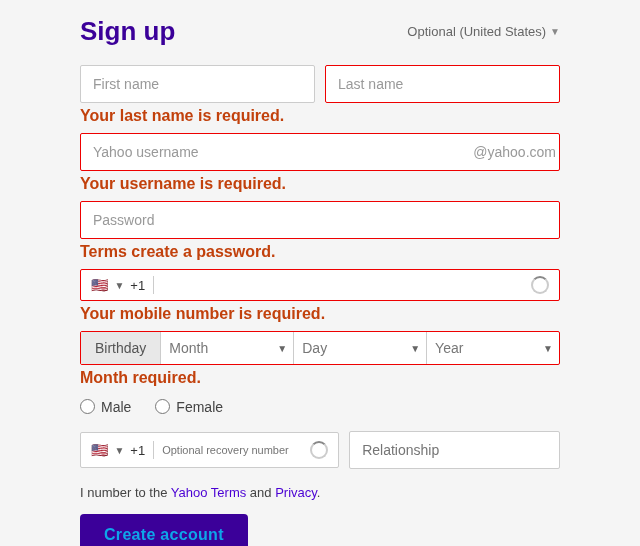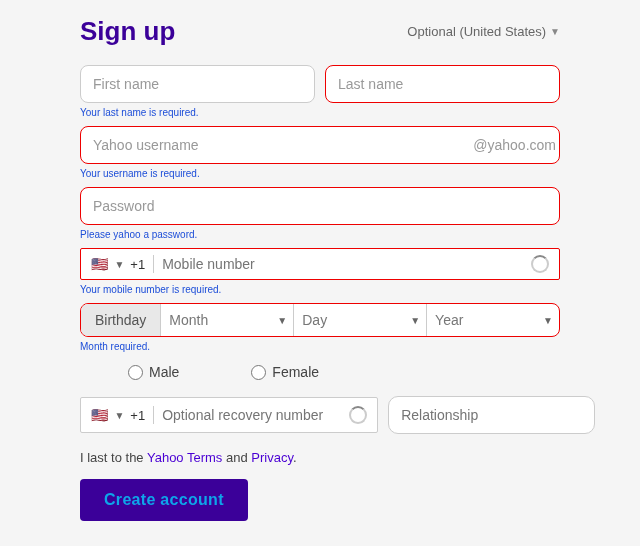--- a/index.html
+++ b/index.html
@@ -43,39 +43,40 @@
       font-size: 10px;
       color: #888;
     }
     .row {
       display: flex;
       gap: 10px;
       margin-bottom: 4px;
     }
     .input-field {
       border: 1px solid #ccc;
-      border-radius: 8px;
+      border-radius: 2px;
       padding: 10px 12px;
       font-size: 14px;
       color: #555;
       background: #fff;
       outline: none;
       width: 100%;
     }
     .input-field.error-border {
       border-color: #e00;
     }
     .input-field::placeholder {
       color: #999;
     }
     .error-text {
-      color: #1d4ed8;
-      font-size: 10px;
+      color: #c2410c;
+      font-size: 16px;
       margin-bottom: 8px;
       margin-top: 2px;
+      font-weight: bold;
     }
     .full-width {
       width: 100%;
     }
     .half-width {
       width: 50%;
     }
     .username-wrapper {
       position: relative;
       width: 100%;
@@ -142,21 +143,21 @@
       cursor: pointer;
       font-size: 10px;
       color: #666;
       padding: 0;
     }
     .birthday-row {
       display: flex;
       align-items: stretch;
       gap: 0;
       border: 1px solid #ccc;
-      border-radius: 8px;
+      border-radius: 2px;
       background: #fff;
       width: 100%;
       overflow: hidden;
     }
     .birthday-row.error-border {
       border-color: #e00;
     }
     .birthday-label {
       background: #e8e8e8;
       padding: 8px 14px;
@@ -197,26 +198,24 @@
       color: #666;
     }
     .gender-row {
       display: flex;
       gap: 24px;
       margin: 12px 0 16px 0;
       align-items: center;
     }
     .gender-option {
       display: flex;
-      align-items: center;
       gap: 6px;
       font-size: 14px;
       color: #444;
       cursor: pointer;
-      margin-left: 48px;
     }
     .gender-option input[type="radio"] {
       accent-color: #5f01bf;
       width: 15px;
       height: 15px;
       cursor: pointer;
     }
     .recovery-row {
       display: flex;
       gap: 10px;
@@ -229,28 +228,28 @@
       border: 1px solid #ccc;
       border-radius: 2px;
       background: #fff;
       padding: 8px 10px;
       gap: 6px;
       flex: 1;
     }
     .recovery-input {
       border: none;
       outline: none;
-      font-size: 14px;
+      font-size: 11px;
       color: #999;
       flex: 1;
       background: transparent;
     }
     .relationship-input {
       border: 1px solid #ccc;
-      border-radius: 10px;
+      border-radius: 2px;
       padding: 10px 12px;
       font-size: 14px;
       color: #999;
       background: #fff;
       outline: none;
       flex: 1;
     }
     .terms-row {
       font-size: 13px;
       color: #444;
@@ -298,30 +297,29 @@
       <input class="input-field error-border" type="text" placeholder="Yahoo username" style="">
       <span class="yahoo-suffix">@yahoo.com</span>
     </div>
   </div>
   <div class="error-text">Your username is required.</div>
 
   
   <div class="row">
     <input class="input-field full-width error-border" type="password" placeholder="Password" style="">
   </div>
-  <div class="error-text">Please yahoo a password.</div>
+  <div class="error-text">Terms create a password.</div>
 
   
   <div class="row">
     <div class="phone-wrapper error-border">
       <span class="flag-icon">🇺🇸</span>
       <button class="dropdown-btn">▼</button>
       <span class="country-code">+1</span>
       <div class="phone-divider"></div>
-      <input class="phone-input" type="tel" placeholder="Mobile number" style="">
       <div class="phone-spinner"></div>
     </div>
   </div>
   <div class="error-text">Your mobile number is required.</div>
 
   
   <div class="row">
     <div class="birthday-row error-border">
       <span class="birthday-label">Birthday</span>
       <div class="select-wrapper">
@@ -378,19 +376,19 @@
       <span class="country-code">+1</span>
       <div class="phone-divider"></div>
       <input class="recovery-input" type="tel" placeholder="Optional recovery number" style="">
       <div class="phone-spinner"></div>
     </div>
     <input class="relationship-input" type="text" placeholder="Relationship" style="">
   </div>
 
   
   <div class="terms-row">
-    <span>I last to the </span><a class="terms-link" href="#">Yahoo Terms</a><span> and </span><a class="terms-link" href="#">Privacy</a><span>.</span>
+    <span>I number to the </span><a class="terms-link" href="#">Yahoo Terms</a><span> and </span><a class="terms-link" href="#">Privacy</a><span>.</span>
   </div>
 
   
   <button class="create-btn">Create account</button>
 
 </div>
 
 </body></html>

